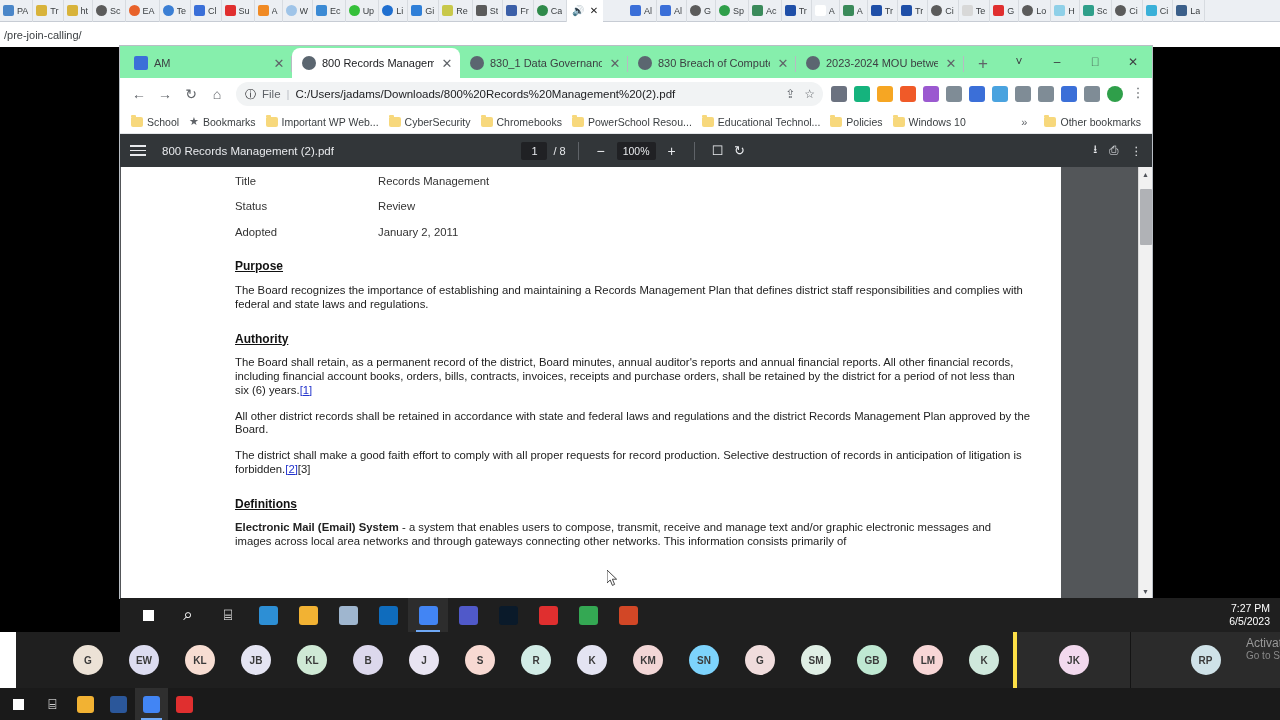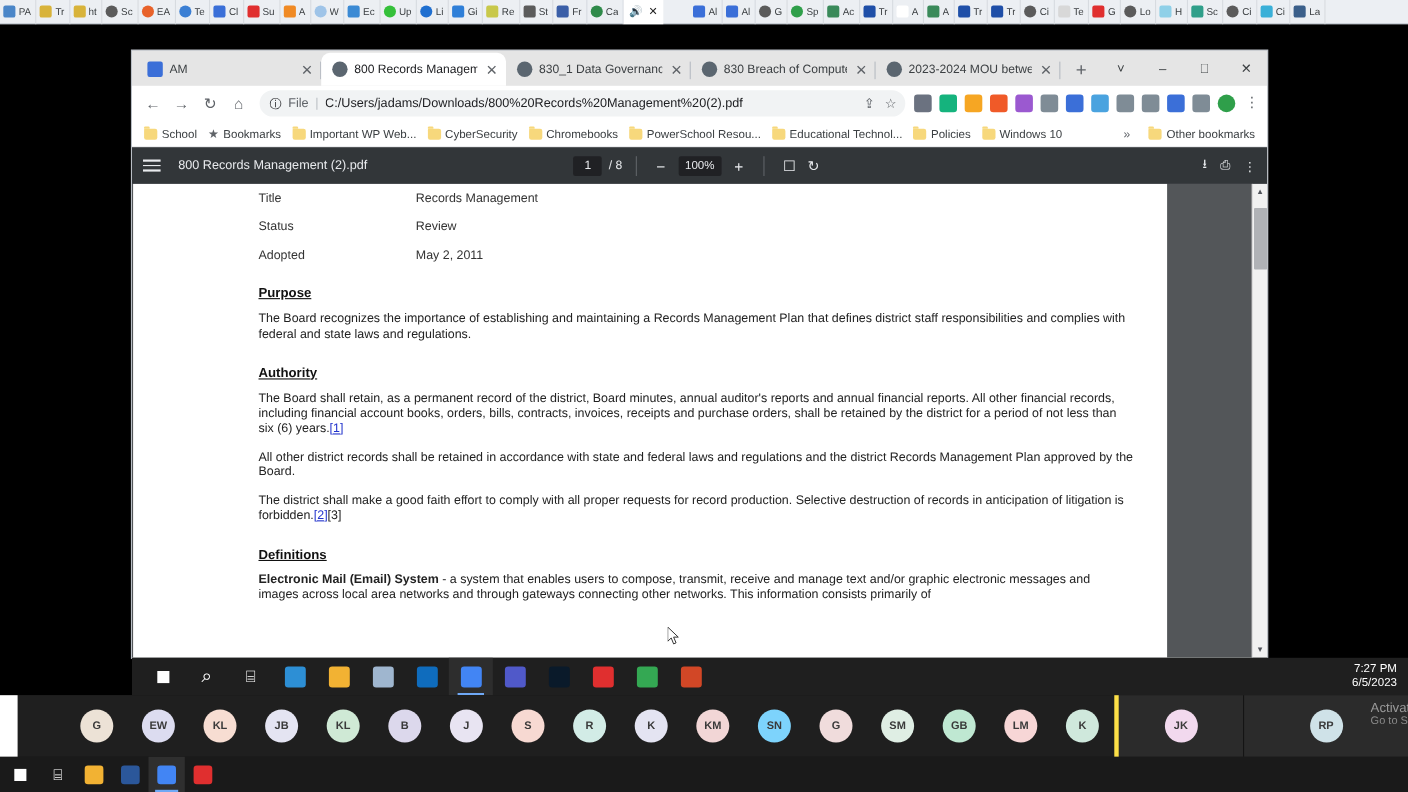--- a/index.html
+++ b/index.html
@@ -44,21 +44,21 @@
     position: absolute; left: 0; top: 22px; width: 1280px; height: 25px;
     background: #ffffff;
     font-size: 11px; color: #3c4043;
     display: flex; align-items: center; padding-left: 4px;
   }
 
   
   .chrome {
     position: absolute; left: 120px; top: 46px;
     width: 1032px; height: 552px;
-    background: #e5e5e5;
+    background: #86efac;
     box-shadow: 0 0 0 1px #b9bec5;
     overflow: hidden;
   }
   
   .tabbar { height: 32px; display: flex; align-items: flex-end; padding-left: 4px; position: relative; }
   .ctab {
     height: 30px; width: 168px;
     display: flex; align-items: center; gap: 6px;
     padding: 0 6px 0 10px;
     font-size: 11px; color: #3c4043;
@@ -344,20 +344,21 @@
           <span class="mini-ico" style="background: rgb(58, 176, 216);"></span>
           <span class="mini-label">Ci</span>
         </div>
         <div class="mini-tab">
           <span class="mini-ico" style="background: rgb(59, 95, 138);"></span>
           <span class="mini-label">La</span>
         </div>
       </div>
   </div>
 
+  <div class="hover-url">/pre-join-calling/</div>
 
   <div class="chrome">
 
     <div class="tabbar">
       <div id="chromeTabs" style="display:flex;align-items:flex-end;">
           <div class="ctab">
             <span class="favicon" style="background: rgb(59, 111, 216); border-radius: 2px;"></span>
             <span class="ttext">AM</span>
             <span class="tclose">✕</span>
           </div>
@@ -505,21 +506,21 @@
                 <div class="metarow">
                   <div class="metalabel">Title</div>
                   <div class="metaval">Records Management</div>
                 </div>
                 <div class="metarow">
                   <div class="metalabel">Status</div>
                   <div class="metaval">Review</div>
                 </div>
                 <div class="metarow">
                   <div class="metalabel">Adopted</div>
-                  <div class="metaval">May 2, 2011</div>
+                  <div class="metaval">January 2, 2011</div>
                 </div>
               </div>
 
             <div class="h-sec">Purpose</div>
             <div class="para">The Board recognizes the importance of establishing and maintaining a Records Management Plan that defines district staff responsibilities and complies with federal and state laws and regulations.</div>
 
             <div class="h-sec">Authority</div>
             <div class="para">
               <span>The Board shall retain, as a permanent record of the district, Board minutes, annual auditor's reports and annual financial reports. All other financial records, including financial account books, orders, bills, contracts, invoices, receipts and purchase orders, shall be retained by the district for a period of not less than six (6) years.</span><a class="ref">[1]</a>
             </div>

